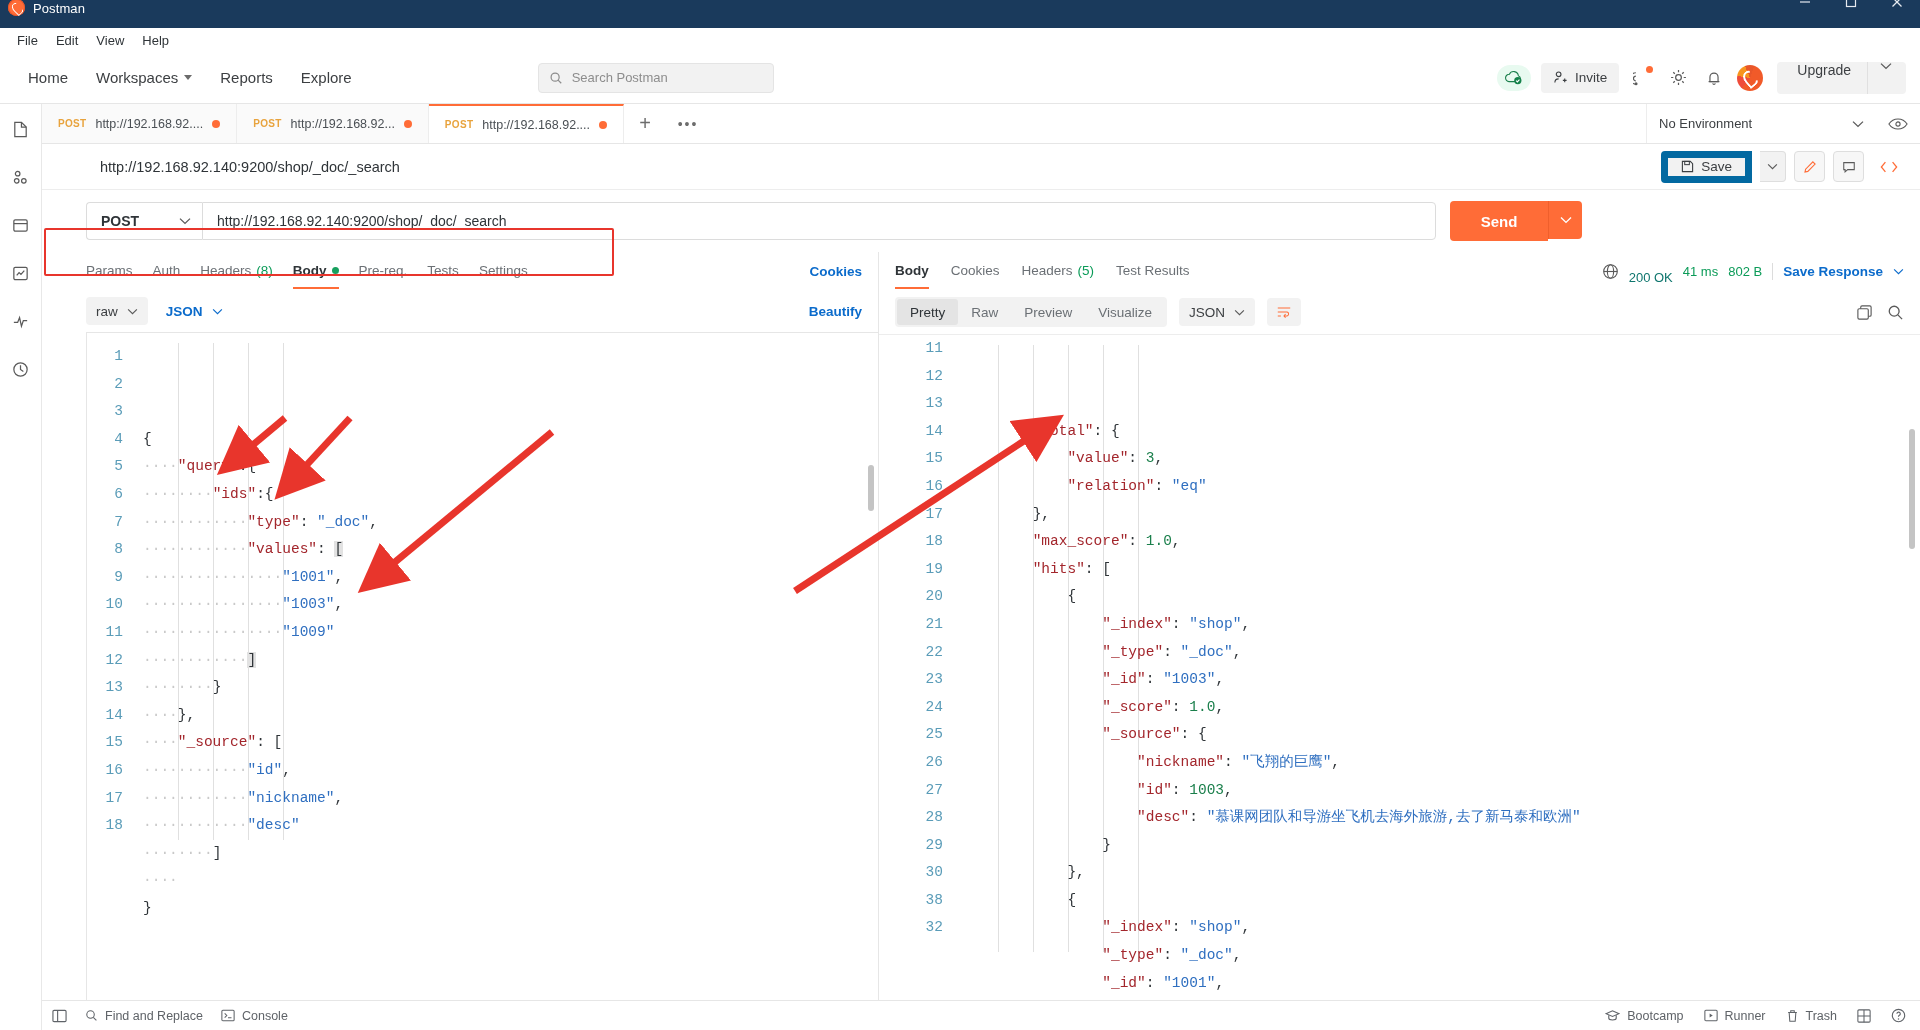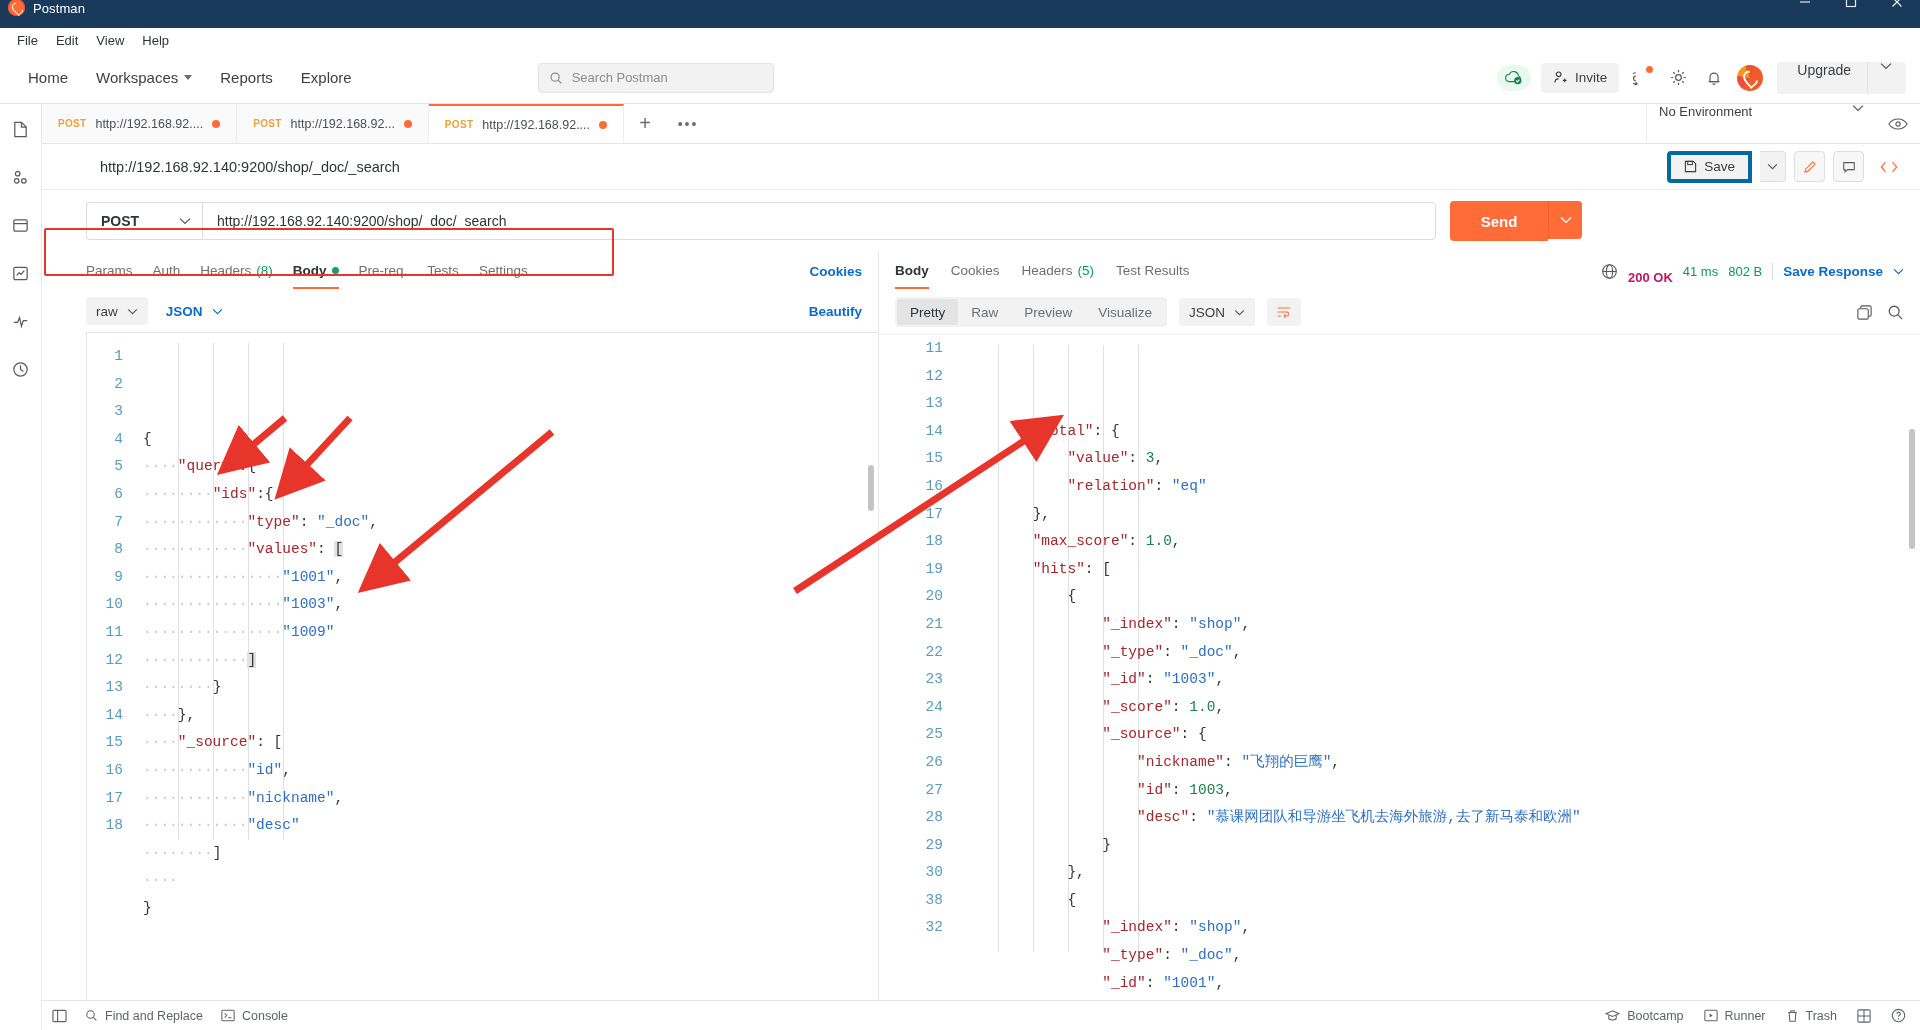--- a/index.html
+++ b/index.html
@@ -106,31 +106,31 @@
   }
   .rtab.active { background: #ffffff; border-top: 2px solid #ff6c37; }
   .rtab .m { color: #e8a33d; font-size: 10px; font-weight: 700; letter-spacing: .3px; }
   .rtab.active .m { color: #e8a33d; }
   .rtab .u { font-size: 12.5px; color: #4a4f54; max-width: 118px; overflow: hidden; text-overflow: ellipsis; white-space: nowrap; }
   .dot-unsaved { width: 8px; height: 8px; border-radius: 50%; background: #ff6c37; flex: 0 0 8px; }
   .tabplus { width: 42px; display: flex; align-items: center; justify-content: center; color: #6d6d6d; font-size: 20px; }
   .tabdots { width: 44px; display: flex; align-items: center; justify-content: center; color: #6d6d6d; letter-spacing: 2px; font-size: 14px; }
   .tabstrip .filler { flex: 1 1 auto; }
   .envsel {
-    width: 230px; flex: 0 0 230px; display: flex; justify-content: space-between;
+    width: 230px; flex: 0 0 230px; display: flex; align-items: center; justify-content: space-between;
     padding: 0 12px; font-size: 13px; color: #3c3f42; border-left: 1px solid #ededed;
   }
   .eye { width: 44px; flex: 0 0 44px; display: flex; align-items: center; justify-content: center; color: #5a5a5a; }
 
   
   .reqtitle { height: 46px; flex: 0 0 46px; display: flex; align-items: center; padding: 0 14px 0 58px; border-bottom: 1px solid #ededed; }
   .reqtitle .t { font-size: 14.5px; color: #2f3438; }
   .reqtitle .right { margin-left: auto; display: flex; align-items: center; gap: 8px; }
   .savebtn {
-    height: 32px; background: #f2f2f2; border: 4px solid #0369a1; border-radius: 4px 0 0 4px;
+    height: 32px; background: #f2f2f2; border: 7px solid #0369a1; border-radius: 4px 0 0 4px;
     display: flex; align-items: center; gap: 7px; padding: 0 13px; font-size: 13.5px; color: #3c3f42;
   }
   .savecaret { height: 31px; width: 26px; background: #f2f2f2; border: 1px solid #dedede; border-left: none; border-radius: 0 4px 4px 0; display: flex; align-items: center; justify-content: center; }
   .sqbtn { width: 31px; height: 31px; border: 1px solid #dedede; background: #f7f7f7; border-radius: 4px; display: flex; align-items: center; justify-content: center; color: #5a5a5a; }
   .codebtn { width: 34px; height: 31px; display: flex; align-items: center; justify-content: center; color: #ff6c37; font-size: 15px; }
 
   
   .urlrow { height: 62px; flex: 0 0 62px; display: flex; align-items: center; padding: 0 14px 0 44px; }
   .urlbox { display: flex; align-items: center; flex: 1 1 auto; max-width: 1350px; }
   .methodsel {
@@ -193,21 +193,21 @@
   .dots { color: #c9c9c9; }
   .brk { background: #e2e2e2; }
   .indentguides { position: absolute; top: 10px; left: 10px; bottom: 0; pointer-events: none; }
   .ig { position: absolute; width: 1px; background: #e0e0e0; top: 0; }
   .vscroll { position: absolute; right: 2px; width: 6px; border-radius: 3px; background: #c4c4c4; }
 
   
   .resphead { height: 38px; flex: 0 0 38px; display: flex; align-items: center; gap: 22px; padding: 0 16px 0 16px; }
   .resphead .rt { padding: 9px 0 11px; }
   .status { margin-left: auto; display: flex; align-items: center; gap: 10px; font-size: 13px; }
-  .status .ok { color: #be185d; font-weight: 700; margin-top: 12px; }
+  .status .ok { color: #0f766e; font-weight: 400; margin-top: 12px; }
   .status .muted { color: #0b9b58; }
   .divider-v { width: 1px; height: 17px; background: #dcdcdc; }
   .saveresp { color: #0b6bcb; font-weight: 700; font-size: 13.5px; display: flex; align-items: center; gap: 10px; }
 
   .resptools { height: 44px; flex: 0 0 44px; display: flex; align-items: center; padding: 0 16px; gap: 12px; }
   .seg { height: 30px; background: #f2f2f2; border-radius: 4px; display: flex; align-items: center; padding: 0 2px; }
   .seg .sgi { font-size: 13.5px; color: #6b7075; padding: 0 13px; height: 26px; display: flex; align-items: center; border-radius: 3px; }
   .seg .sgi.active { background: #e4e4e4; color: #2f3438; }
   .rt-icons { margin-left: auto; display: flex; align-items: center; gap: 14px; color: #5a5a5a; }
 

